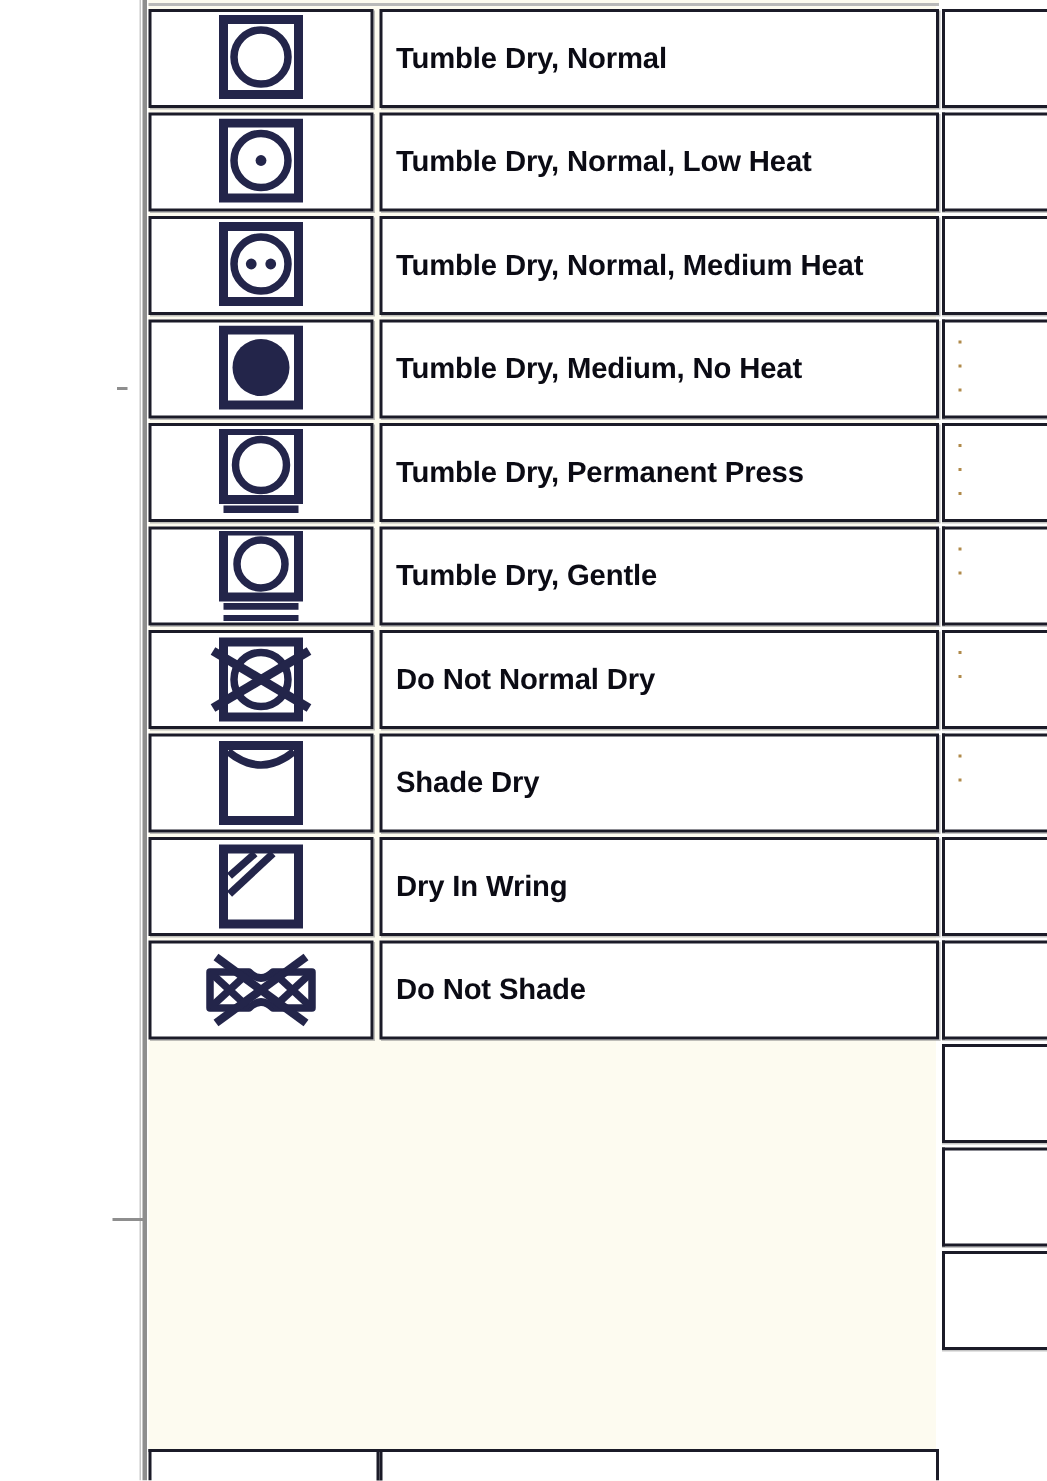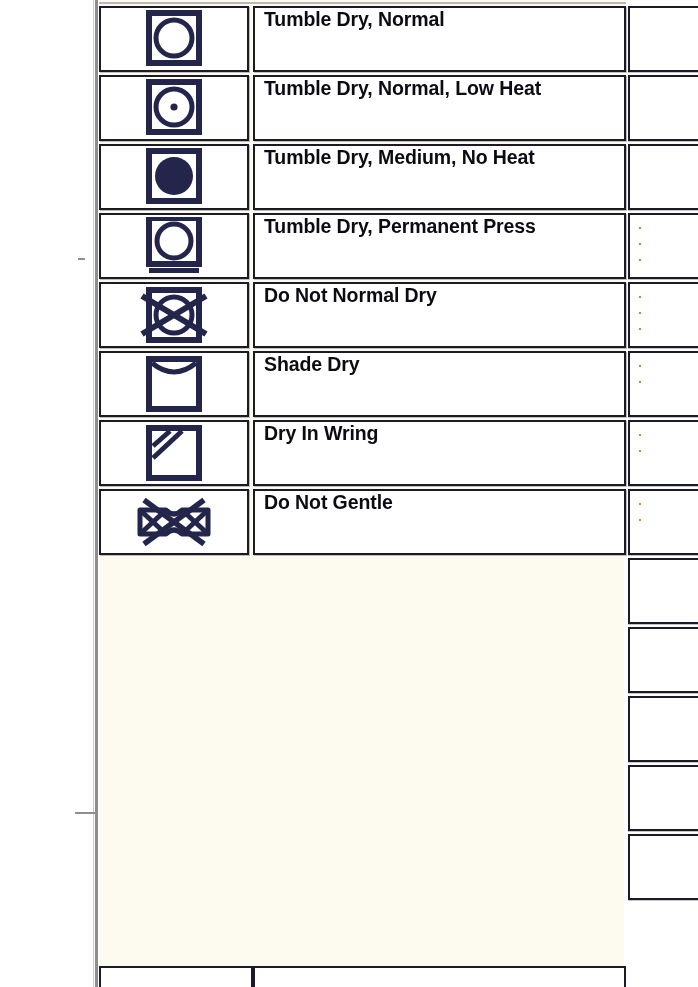--- a/index.html
+++ b/index.html
@@ -82,20 +82,21 @@
     flex: 0 0 150px;
     display: flex;
     align-items: center;
     justify-content: center;
     margin-right: 4px;
   }
 
   .cell-label {
     flex: 1 1 auto;
     display: flex;
+    align-items: center;
     padding-left: 9px;
     padding-right: 5px;
     min-width: 0;
   }
 
   .label-text {
     font-size: 19.5px;
     font-weight: bold;
     color: #0b0b14;
     line-height: 1.17;
@@ -207,20 +208,35 @@
             <circle cx="31" cy="28" r="18" fill="none" stroke="#23254A" stroke-width="5"></circle>
             <circle cx="31" cy="28" r="3.6" fill="#23254A"></circle>
           </svg>
         </span>
       </div>
       <div class="cell cell-label">
         <span class="label-text">Tumble Dry, Normal, Low Heat</span>
       </div>
     </div>
 
+    <div class="row">
+      <div class="cell cell-symbol">
+        <span>
+          <svg width="62" height="58" viewBox="0 0 62 58">
+            <rect x="6" y="3" width="50" height="50" fill="none" stroke="#23254A" stroke-width="6"></rect>
+            <circle cx="31" cy="28" r="18" fill="none" stroke="#23254A" stroke-width="5"></circle>
+            <circle cx="24.5" cy="28" r="3.6" fill="#23254A"></circle>
+            <circle cx="37.5" cy="28" r="3.6" fill="#23254A"></circle>
+          </svg>
+        </span>
+      </div>
+      <div class="cell cell-label">
+        <span class="label-text">Tumble Dry, Normal, Medium Heat</span>
+      </div>
+    </div>
 
     <div class="row">
       <div class="cell cell-symbol">
         <span>
           <svg width="62" height="58" viewBox="0 0 62 58">
             <rect x="6" y="3" width="50" height="50" fill="none" stroke="#23254A" stroke-width="6"></rect>
             <circle cx="31" cy="28" r="19" fill="#23254A"></circle>
           </svg>
         </span>
       </div>
@@ -237,20 +253,35 @@
             <circle cx="31" cy="24" r="17" fill="none" stroke="#23254A" stroke-width="5"></circle>
             <rect x="6" y="51" width="50" height="5" fill="#23254A"></rect>
           </svg>
         </span>
       </div>
       <div class="cell cell-label">
         <span class="label-text">Tumble Dry, Permanent Press</span>
       </div>
     </div>
 
+    <div class="row">
+      <div class="cell cell-symbol">
+        <span>
+          <svg width="62" height="60" viewBox="0 0 62 60">
+            <rect x="6" y="0" width="50" height="44" fill="none" stroke="#23254A" stroke-width="6"></rect>
+            <circle cx="31" cy="22" r="16" fill="none" stroke="#23254A" stroke-width="5"></circle>
+            <rect x="6" y="48" width="50" height="4.5" fill="#23254A"></rect>
+            <rect x="6" y="56" width="50" height="4.5" fill="#23254A"></rect>
+          </svg>
+        </span>
+      </div>
+      <div class="cell cell-label">
+        <span class="label-text">Tumble Dry, Gentle</span>
+      </div>
+    </div>
 
     <div class="row">
       <div class="cell cell-symbol">
         <span>
           <svg width="72" height="58" viewBox="0 0 72 58">
             <rect x="11" y="4" width="50" height="50" fill="none" stroke="#23254A" stroke-width="6"></rect>
             <circle cx="36" cy="29" r="18" fill="none" stroke="#23254A" stroke-width="5"></circle>
             <line x1="4" y1="10" x2="68" y2="48" stroke="#23254A" stroke-width="6"></line>
             <line x1="68" y1="10" x2="4" y2="48" stroke="#23254A" stroke-width="6"></line>
           </svg>
@@ -301,21 +332,21 @@
             <line x1="10" y1="14" x2="36" y2="38" stroke="#23254A" stroke-width="5"></line>
             <line x1="36" y1="14" x2="10" y2="38" stroke="#23254A" stroke-width="5"></line>
             <line x1="52" y1="14" x2="78" y2="38" stroke="#23254A" stroke-width="5"></line>
             <line x1="78" y1="14" x2="52" y2="38" stroke="#23254A" stroke-width="5"></line>
             <line x1="14" y1="4" x2="74" y2="48" stroke="#23254A" stroke-width="5.5"></line>
             <line x1="74" y1="4" x2="14" y2="48" stroke="#23254A" stroke-width="5.5"></line>
           </svg>
         </span>
       </div>
       <div class="cell cell-label">
-        <span class="label-text">Do Not Gentle</span>
+        <span class="label-text">Do Not Shade</span>
       </div>
     </div>
 
   </div>
 
   <div class="right-stub">
     <div class="stub"></div>
     <div class="stub"></div>
     <div class="stub"></div>
     <div class="stub">

